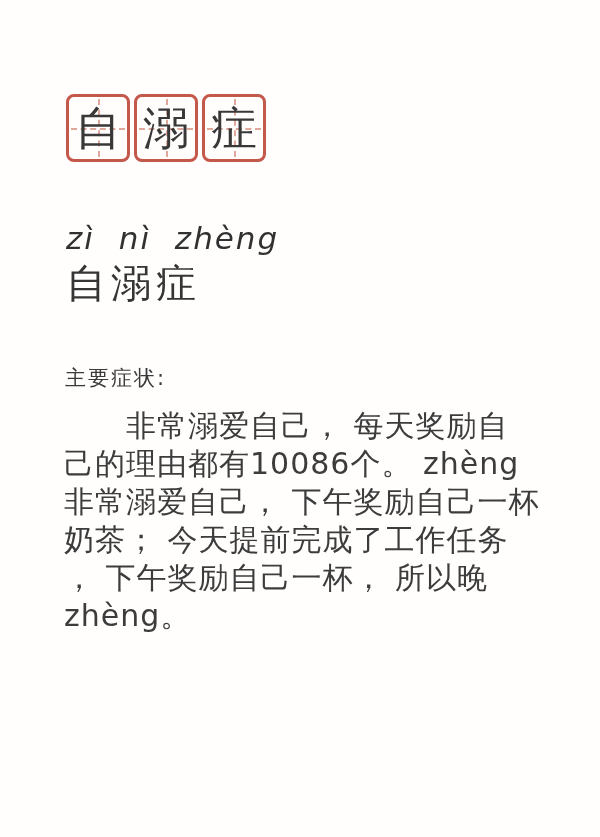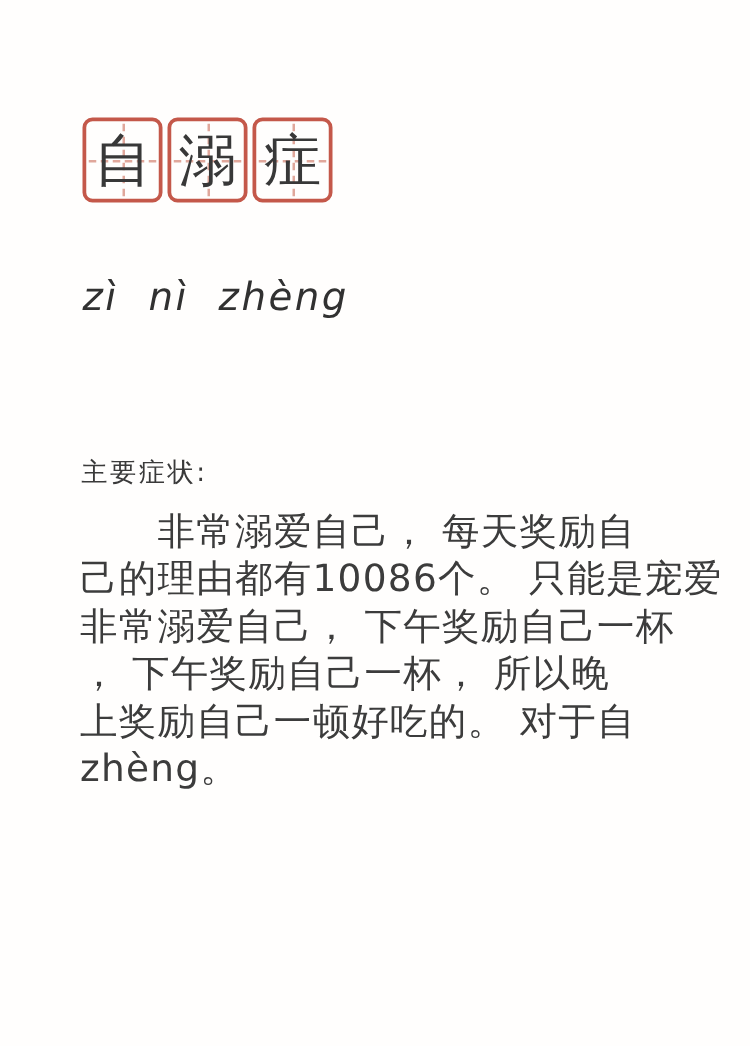--- a/index.html
+++ b/index.html
@@ -129,25 +129,26 @@
     </div>
     <div class="char-box">
       <span class="hline"></span>
       <span class="vline"></span>
       <span class="ch">症</span>
     </div>
   </div>
 
   <div class="pinyin">zì nì zhèng</div>
 
+  <div class="entry-title">自溺症</div>
 
   <div class="symptoms-label">主要症状:</div>
 
   <div class="body-text">
     <div class="body-line indent">非常溺爱自己， 每天奖励自</div>
-    <div class="body-line">己的理由都有10086个。 只能是宠爱</div>
+    <div class="body-line">己的理由都有10086个。 zhèng</div>
     <div class="body-line">非常溺爱自己， 下午奖励自己一杯</div>
+    <div class="body-line">奶茶； 今天提前完成了工作任务</div>
     <div class="body-line">， 下午奖励自己一杯， 所以晚</div>
-    <div class="body-line">上奖励自己一顿好吃的。 对于自</div>
     <div class="body-line">zhèng。</div>
   </div>
 
 </div>
 
 </body></html>

